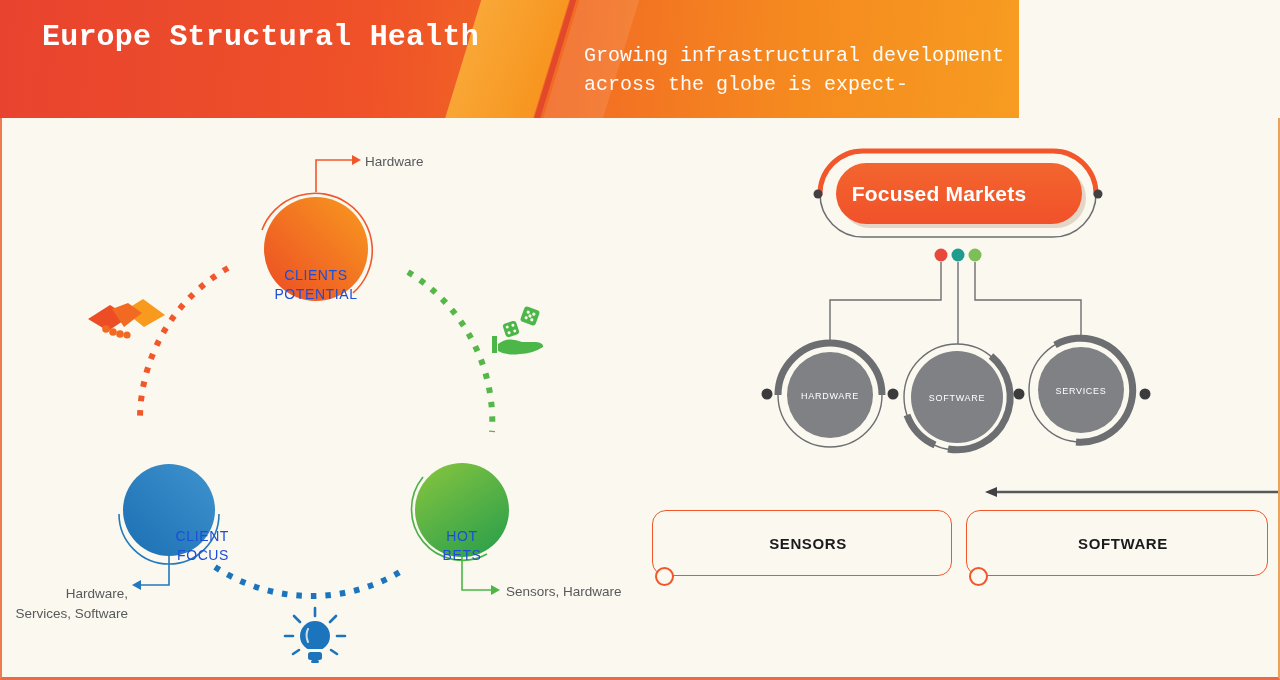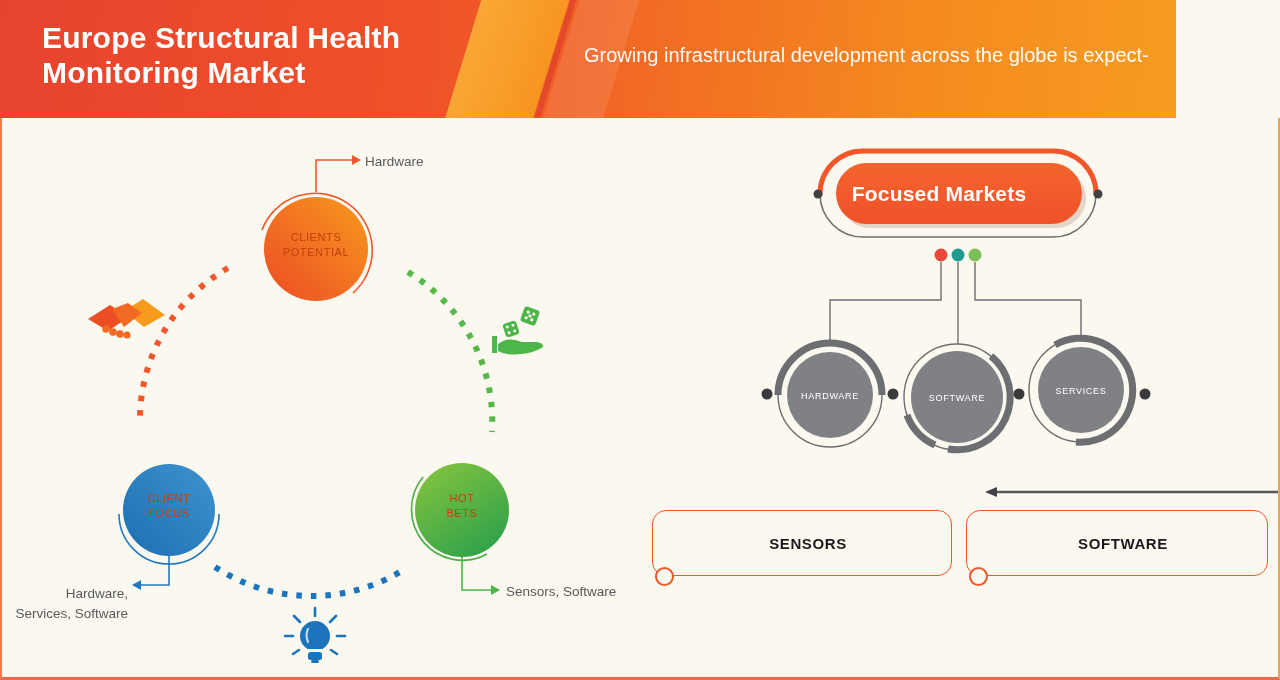--- a/index.html
+++ b/index.html
@@ -1,39 +1,39 @@
 <!DOCTYPE html>
 <html><head>
 <meta charset="utf-8">
 <style>
   html,body{margin:0;padding:0;background:#e5e5e5;}
   .page{position:relative;width:1280px;height:680px;background:#FAF8EF;overflow:hidden;
         font-family:"Liberation Sans",sans-serif;}
   
-  .header{position:absolute;left:0;top:0;width:1176px;height:118px;
+  .header{position:absolute;left:0;top:0;width:1019px;height:118px;
           background:linear-gradient(95deg,#E8432F 0%,#EF5128 36%,#F58A1F 78%,#F79C21 100%);
-          overflow:hidden;}
+          overflow:hidden;font-family:Liberation Mono, monospace;}
   .hdr-stripe-gold{position:absolute;left:462px;top:-22px;width:88px;height:170px;
           background:linear-gradient(95deg,#F9A838,#F7941E);transform:skewX(-17deg);}
   .hdr-stripe-red{position:absolute;left:551px;top:-22px;width:6px;height:170px;
           background:#E2492B;transform:skewX(-17deg);}
   .hdr-stripe-soft{position:absolute;left:560px;top:-22px;width:60px;height:170px;
           background:rgba(255,255,255,0.10);transform:skewX(-17deg);}
   .title{position:absolute;left:42px;top:20px;margin:0;color:#FFFFFF;font-size:30px;
          font-weight:bold;line-height:1.18;letter-spacing:0.2px;}
   .subtitle{position:absolute;left:576px;top:33px;margin:8px;color:rgba(255,255,255,0.97);
          font-size:20px;line-height:1.45;font-weight:normal;}
   
   .frame{position:absolute;left:0;top:118px;right:0;bottom:0;pointer-events:none;
          border-left:2px solid #EC7B50;border-right:2px solid #E9A45C;border-bottom:3px solid #EA6A47;}
   .lsvg{position:absolute;left:0;top:118px;}
   .rsvg{position:absolute;left:640px;top:118px;}
   
-  .bubble-label{position:absolute;text-align:center;color:#c2410c;font-size:11px;
-         line-height:1.38;letter-spacing:0.6px;}
+  .bubble-label{position:absolute;text-align:center;color:#1d4ed8;font-size:14px;
+         line-height:1.38;letter-spacing:0.6px;margin-top:36px;}
   .callout{position:absolute;color:#58595B;font-size:13.5px;line-height:1.5;}
   .pill-label{position:absolute;left:836px;top:182px;width:206px;text-align:center;
          color:#FFFFFF;font-size:21px;font-weight:bold;letter-spacing:0.2px;}
   .opp-heading{position:absolute;left:652px;top:480px;color:#3E3E40;font-size:18px;
          letter-spacing:0.4px;}
   .opp-box{position:absolute;top:510px;height:66px;box-sizing:border-box;
          border:1.6px solid #F2572B;border-radius:14px;
          display:flex;align-items:center;justify-content:center;}
   .opp-box .corner{position:absolute;left:2px;bottom:-11px;width:19px;height:19px;
          box-sizing:border-box;border:2.6px solid #F2572B;border-radius:50%;background:#FAF8EF;}
@@ -43,21 +43,21 @@
 </style>
 </head>
 <body>
 
 <div class="page">
 
   <div class="header">
     <div class="hdr-stripe-gold"></div>
     <div class="hdr-stripe-red"></div>
     <div class="hdr-stripe-soft"></div>
-    <h1 class="title"><span>Europe Structural Health</span><br><span>Monitoring Market</span></h1>
+    <h1 class="title"><span>Europe Structural Health</span><br></h1>
     <p class="subtitle"><span>Growing infrastructural development across the globe is expect-</span><br></p>
   </div>
 
   <svg class="lsvg" width="660" height="562" viewBox="0 118 660 562">
     <defs>
       <linearGradient id="gradO" x1="0" y1="1" x2="1" y2="0">
         <stop offset="0" stop-color="#EC4B25"></stop>
           <stop offset="1" stop-color="#F89A1E"></stop>
       </linearGradient>
       <linearGradient id="gradB" x1="1" y1="0" x2="0" y2="1">
@@ -131,25 +131,25 @@
       <path d="M 308 629 Q 305 635 308 642" fill="none" stroke="#FAF8EF" stroke-width="2" opacity="0.8"></path>
       <rect x="307" y="649" width="16" height="3" fill="#FAF8EF" stroke="none"></rect>
       <rect x="308" y="652" width="14" height="8" rx="2.5" fill="#1C75BC" stroke="none"></rect>
       <rect x="311" y="660" width="8" height="3" rx="1.5" fill="#1C75BC" stroke="none"></rect>
     </g>
   </svg>
 
   <div class="bubble-label" style="left:246px;top:230px;width:140px;"><span>CLIENTS</span><br><span>POTENTIAL</span></div>
   <div class="callout" style="left:365px;top:152px;">Hardware</div>
 
-  <div class="bubble-label" style="left:109px;top:491px;width:120px;"><span>CLIENT</span><br><span>FOCUS</span></div>
+  <div class="bubble-label" style="left:109px;top:491px;width:120px;text-align:right;"><span>CLIENT</span><br><span>FOCUS</span></div>
   <div class="callout" style="left:8px;top:584px;width:120px;text-align:right;"><span>Hardware,</span><br><span>Services, Software</span></div>
 
   <div class="bubble-label" style="left:402px;top:491px;width:120px;"><span>HOT</span><br><span>BETS</span></div>
-  <div class="callout" style="left:506px;top:582px;">Sensors, Software</div>
+  <div class="callout" style="left:506px;top:582px;">Sensors, Hardware</div>
 
   <svg class="rsvg" width="640" height="562" viewBox="640 118 640 562">
     <defs>
       <linearGradient id="gradPill" x1="0" y1="0" x2="0" y2="1">
         <stop offset="0" stop-color="#F3652E"></stop>
           <stop offset="1" stop-color="#F1512A"></stop>
       </linearGradient>
     </defs>
 
     <path d="M 820 194 A 43 43 0 0 1 863 151 H 1053 A 43 43 0 0 1 1096 194" fill="none" stroke="#F2572B" stroke-width="5" stroke-linecap="round"></path>

